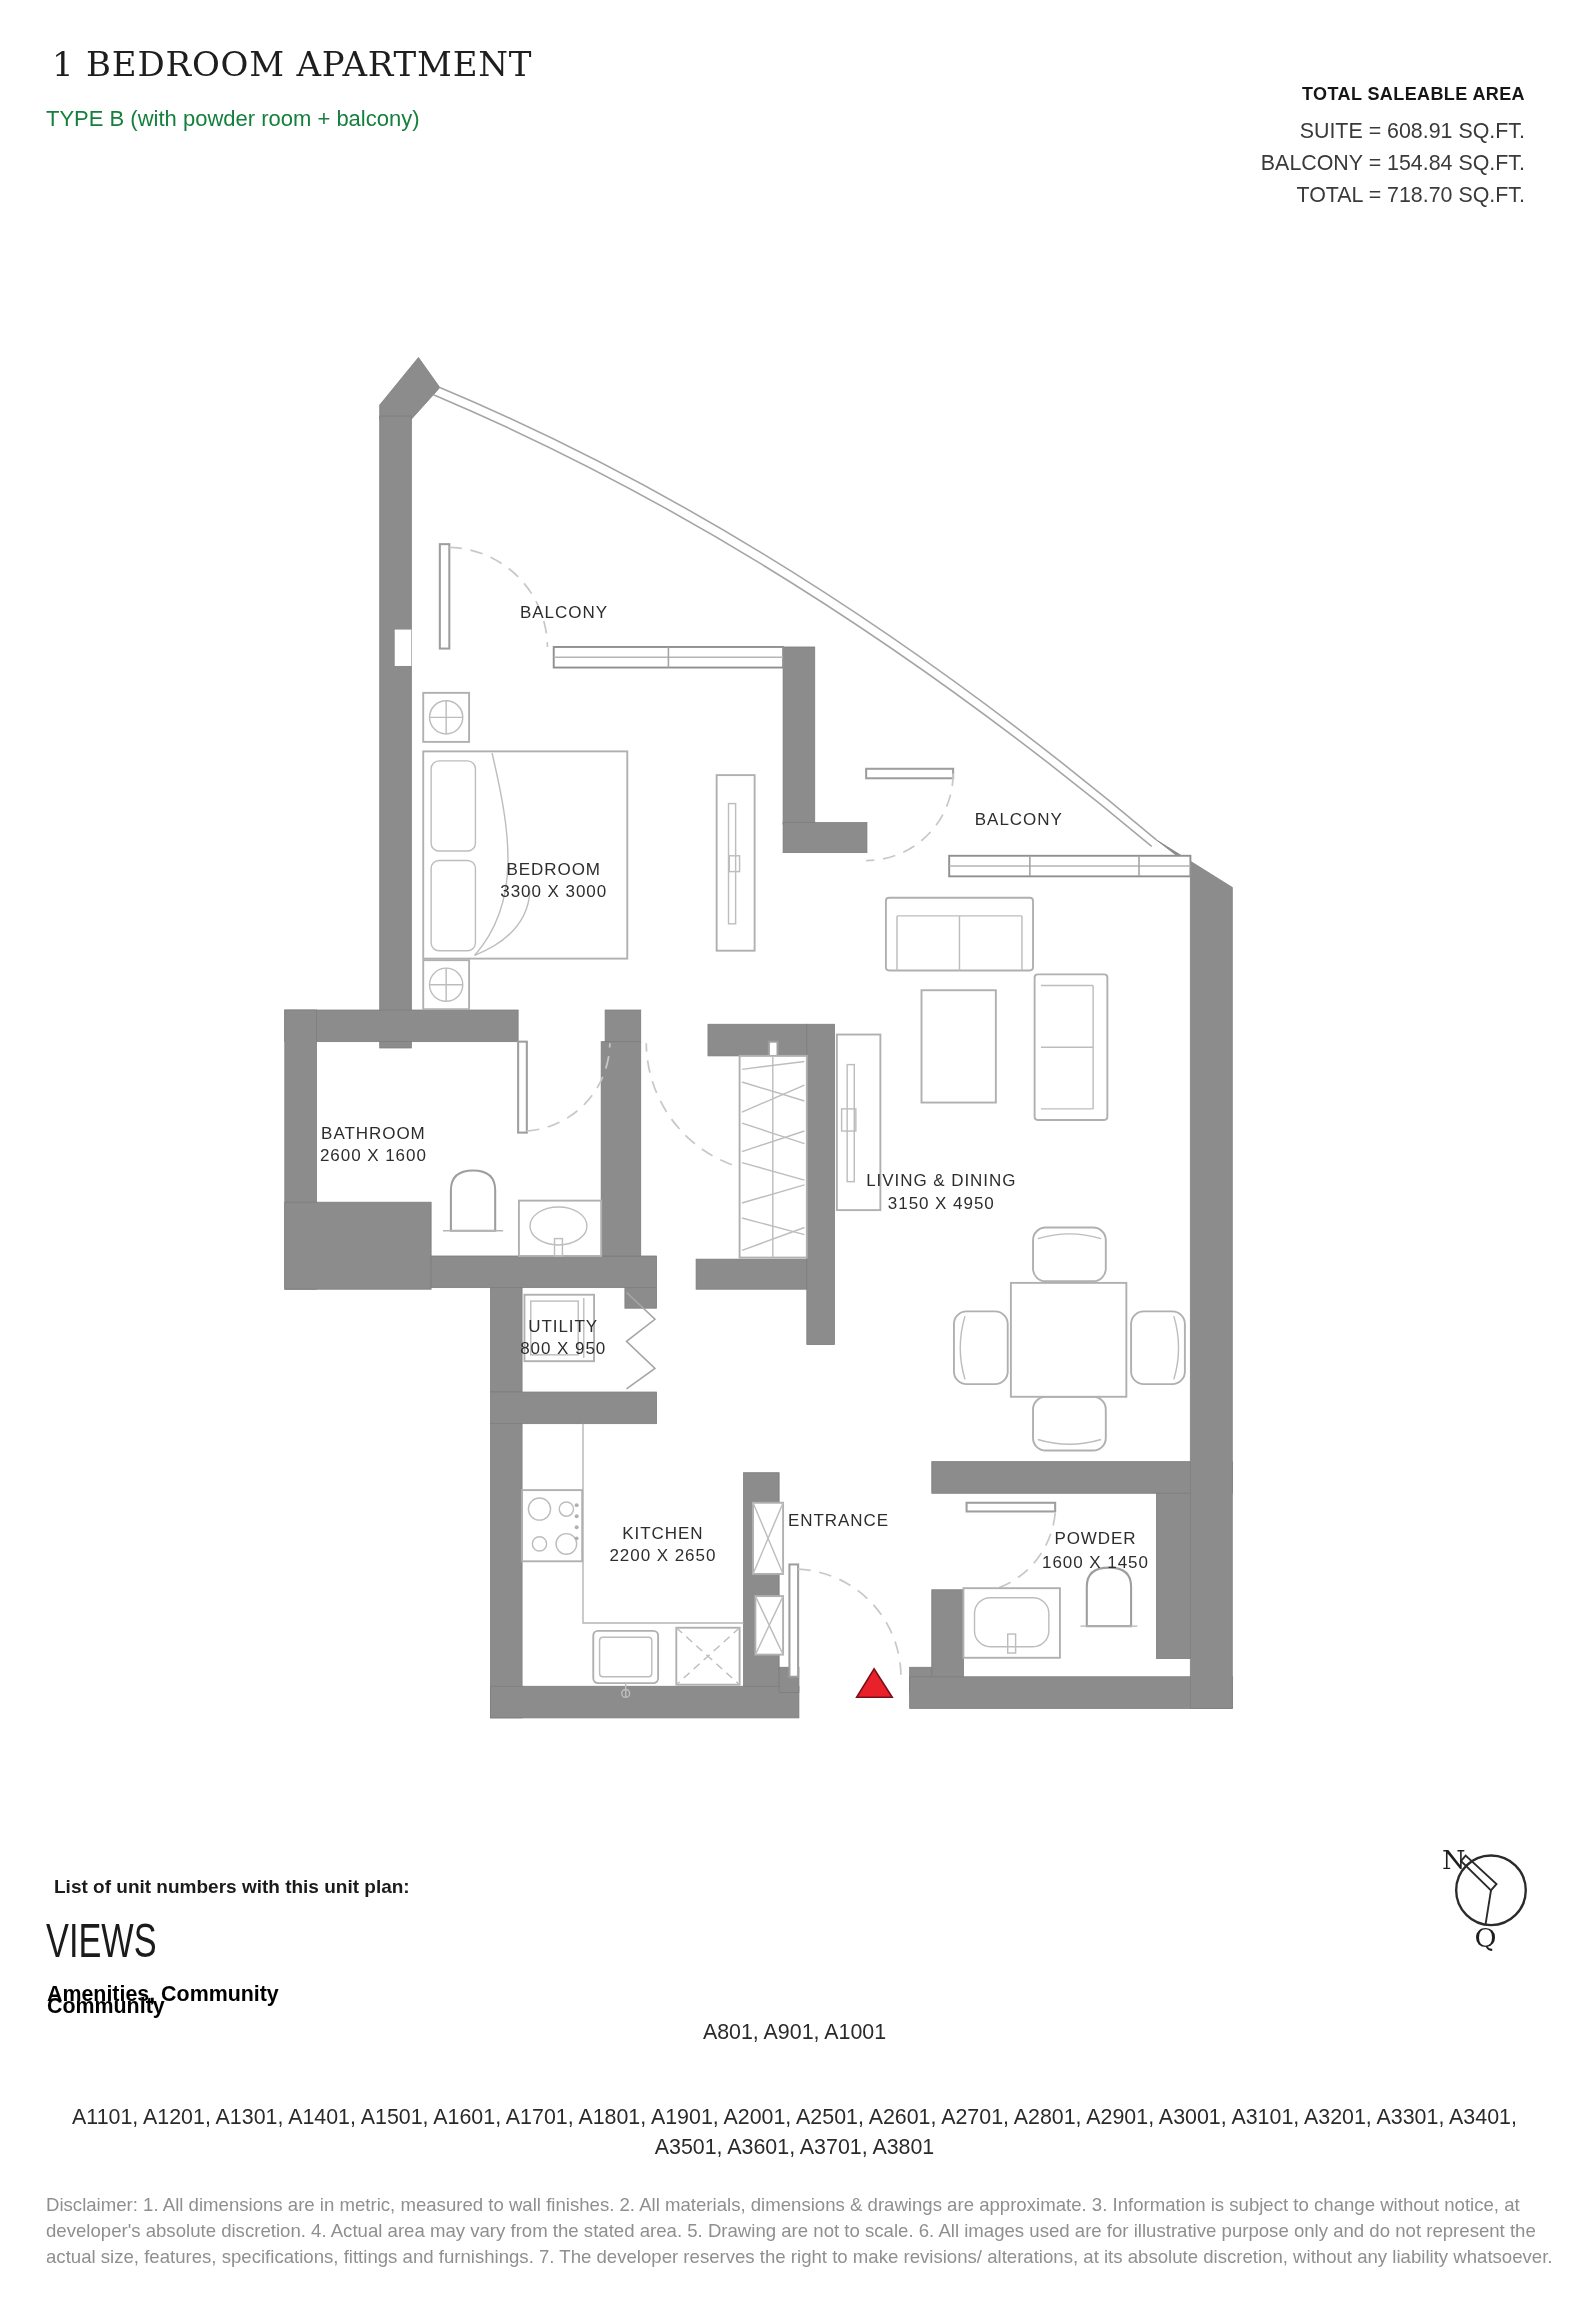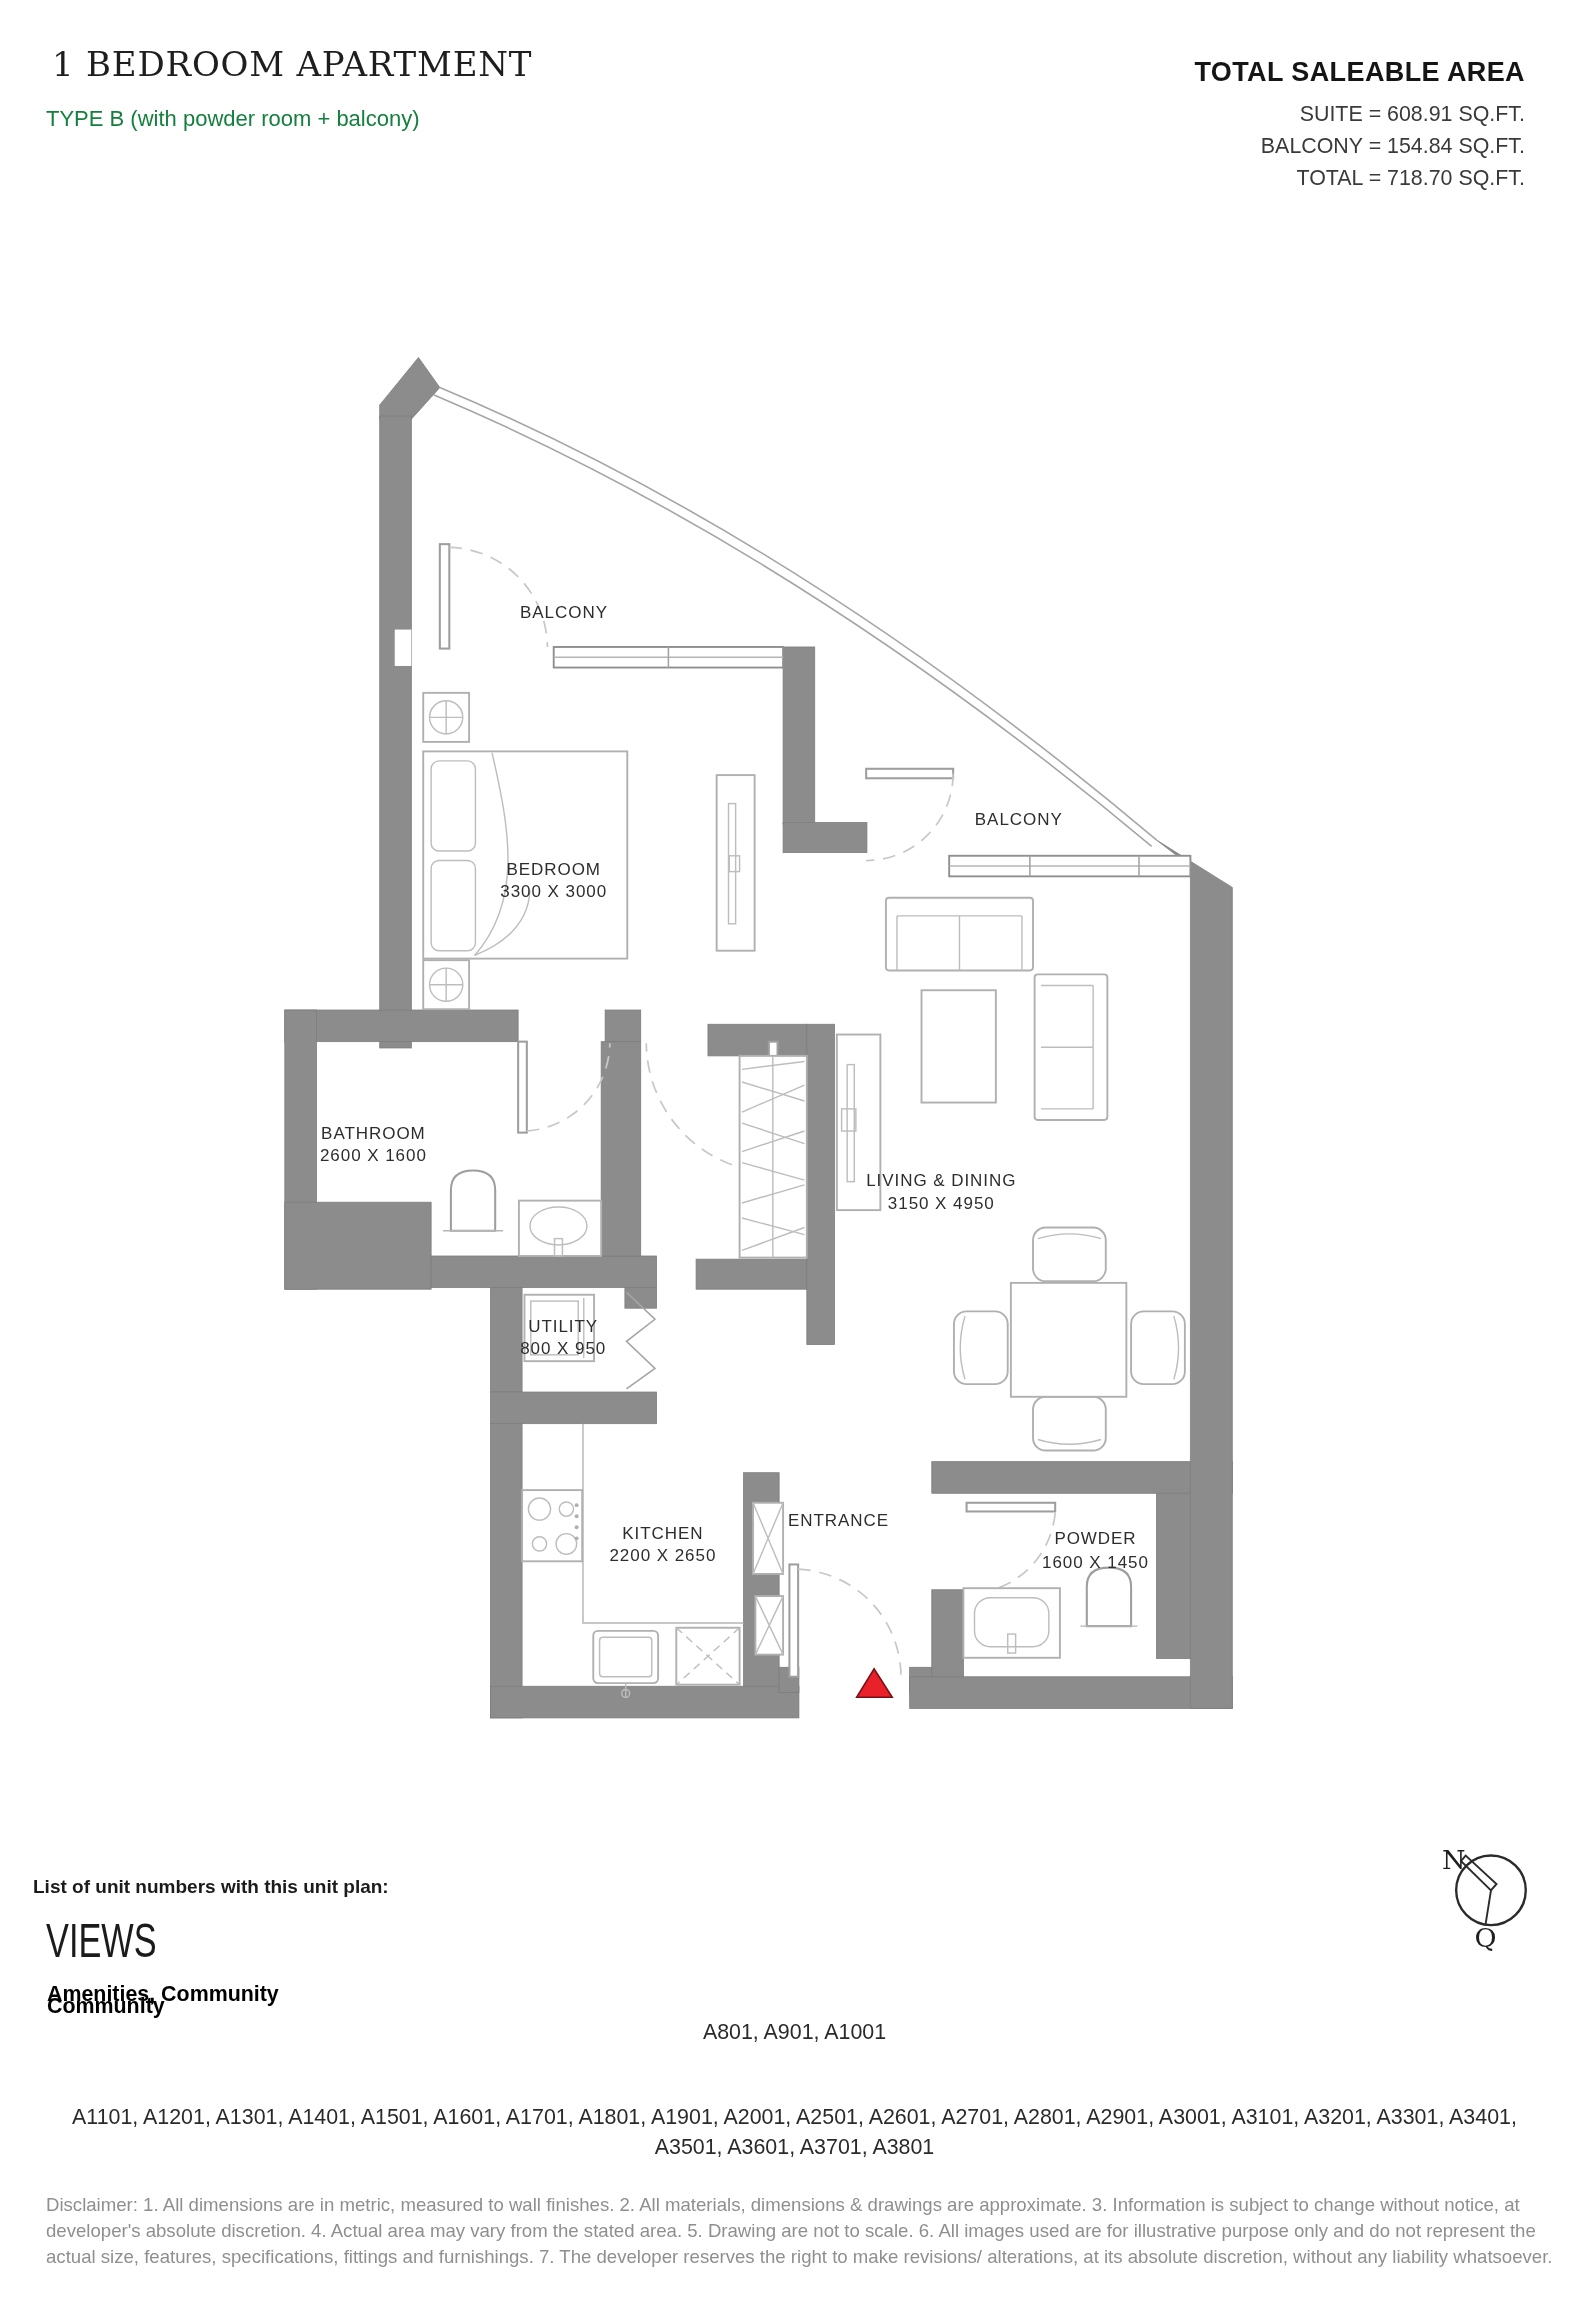--- a/index.html
+++ b/index.html
@@ -5,39 +5,39 @@
   html,body{margin:0;padding:0;}
   body{
     width:1582px;height:2319px;background:#ffffff;position:relative;overflow:hidden;
     font-family:"Liberation Sans",sans-serif;color:#222;
   }
   
   .hdr-title{position:absolute;left:52px;top:44px;font-family:"DejaVu Serif",serif;
     font-size:34px;color:#1e1e1e;letter-spacing:0.8px;}
   .hdr-sub{position:absolute;left:46px;top:106px;font-size:22px;color:#15803d;}
   .area{position:absolute;top:57px;right:57px;text-align:right;}
-  .area .h{font-weight:bold;font-size:27px;color:#151515;letter-spacing:0.4px;margin-bottom:9.5px;}
+  .area .h{font-weight:bold;font-size:18px;color:#151515;letter-spacing:0.4px;margin-bottom:9.5px;margin-top:27px;}
   .area .l{font-size:21.4px;line-height:32px;color:#3a3a3a;}
   
   .plan-svg{position:absolute;left:0;top:0;}
   .wall{fill:#8c8c8c;stroke:#7d7d7d;stroke-width:1;}
   .thin{fill:none;stroke:#a5a5a5;stroke-width:2;}
   .thin2{fill:none;stroke:#b5b5b5;stroke-width:1.8;}
   .furn{fill:#ffffff;stroke:#b0b0b0;stroke-width:2.4;}
   .furnl{fill:none;stroke:#bdbdbd;stroke-width:1.8;}
   .fix{fill:#ffffff;stroke:#9e9e9e;stroke-width:2.6;}
   .dash{fill:none;stroke:#c8c8c8;stroke-width:2.2;stroke-dasharray:16 11;}
   .dashf{fill:none;stroke:#bdbdbd;stroke-width:1.8;stroke-dasharray:10 7;}
   .band{fill:#ffffff;stroke:#8f8f8f;stroke-width:2.4;}
   .lbl{font-family:"Liberation Sans",sans-serif;font-size:21.5px;fill:#2d2d2d;
     letter-spacing:1.2px;text-anchor:middle;}
   .comp{stroke:#2b2b2b;stroke-width:3;fill:none;}
   .compT{font-family:"DejaVu Serif",serif;font-size:34px;fill:#1e1e1e;text-anchor:middle;}
   
-  .b-head{position:absolute;left:33px;top:1876px;font-size:19px;font-weight:bold;color:#1b1b1b;}
+  .b-head{position:absolute;left:54px;top:1876px;font-size:19px;font-weight:bold;color:#1b1b1b;}
   .views{position:absolute;left:46px;top:1912px;font-size:49px;color:#1b1b1b;
     transform:scaleX(.70);transform-origin:0 50%;white-space:nowrap;}
   .grp-label{position:absolute;left:47px;font-size:21.4px;font-weight:bold;color:#000000;}
   .grp-units{position:absolute;left:47px;font-size:21.4px;color:#2a2a2a;width:1495px;line-height:30px;text-align:center;}
   .g1l{top:1982px;} .g1u{top:2017px;} .g2l{top:1994px;} .g2u{top:2094px;margin-top:8px;}
   .disc{position:absolute;left:46px;top:2192px;width:1512px;font-size:18.6px;
     line-height:26px;color:#8f8f8f;}
 </style>
 </head>
 <body>

